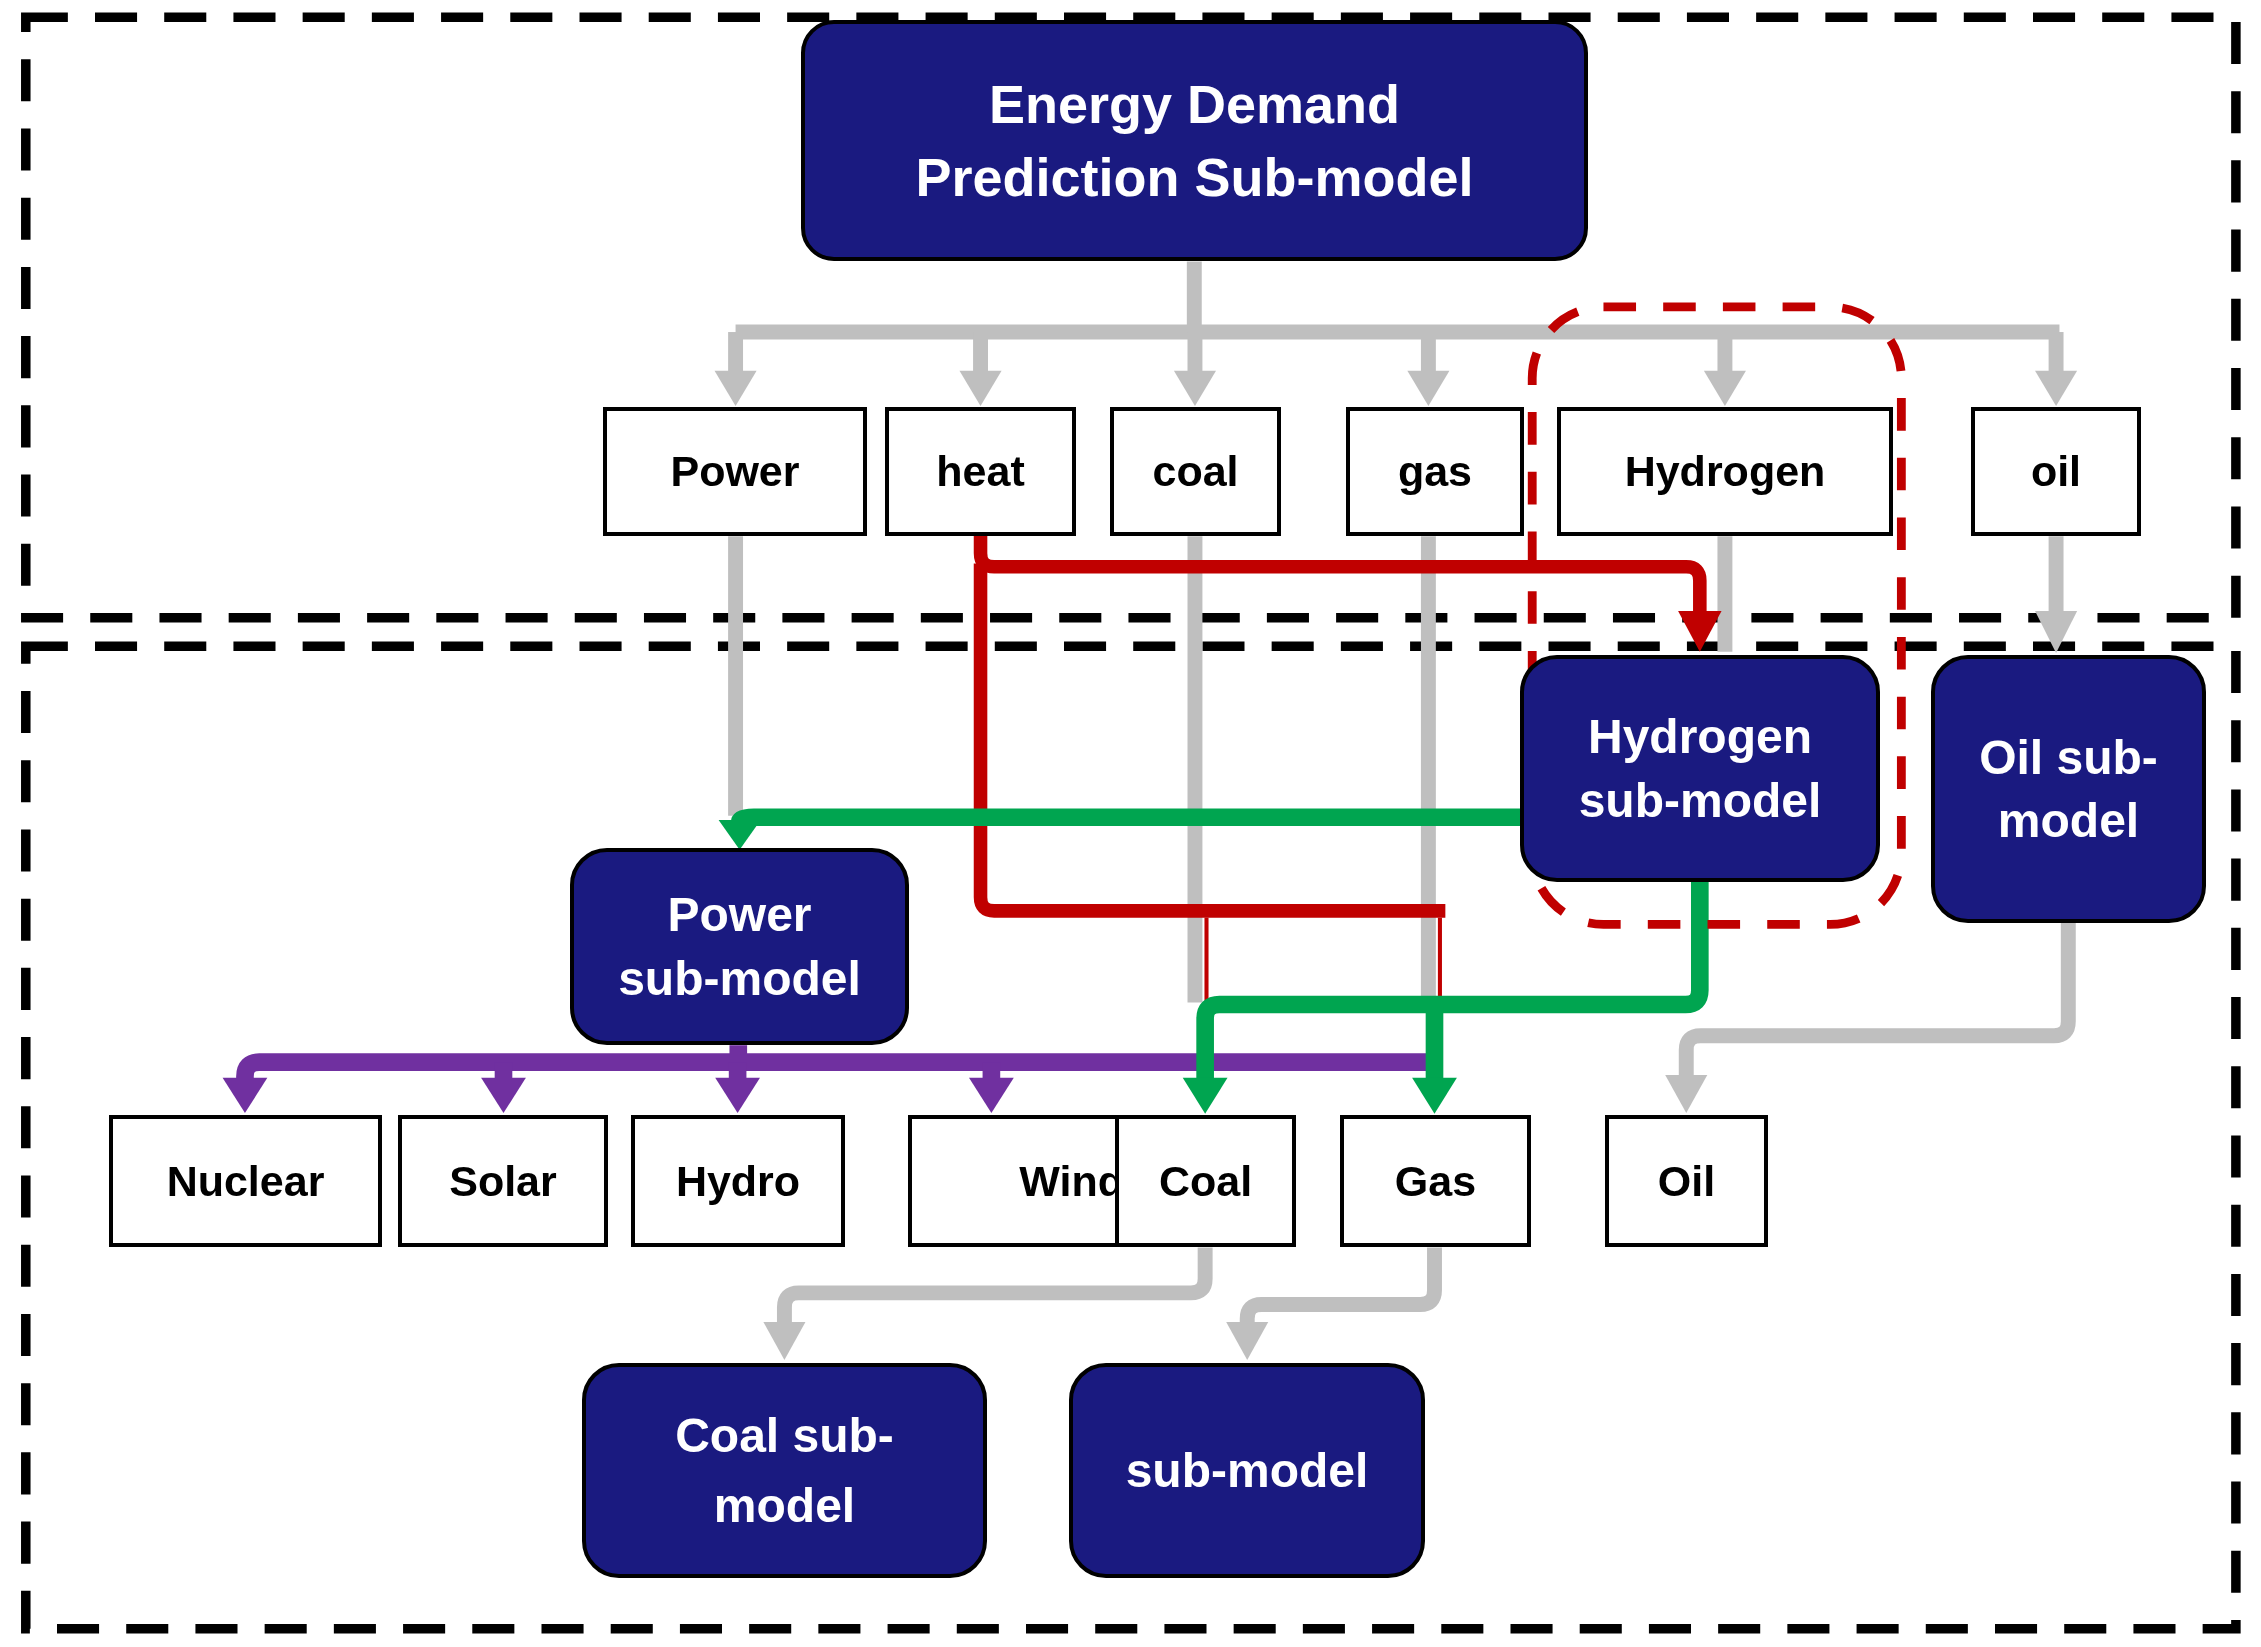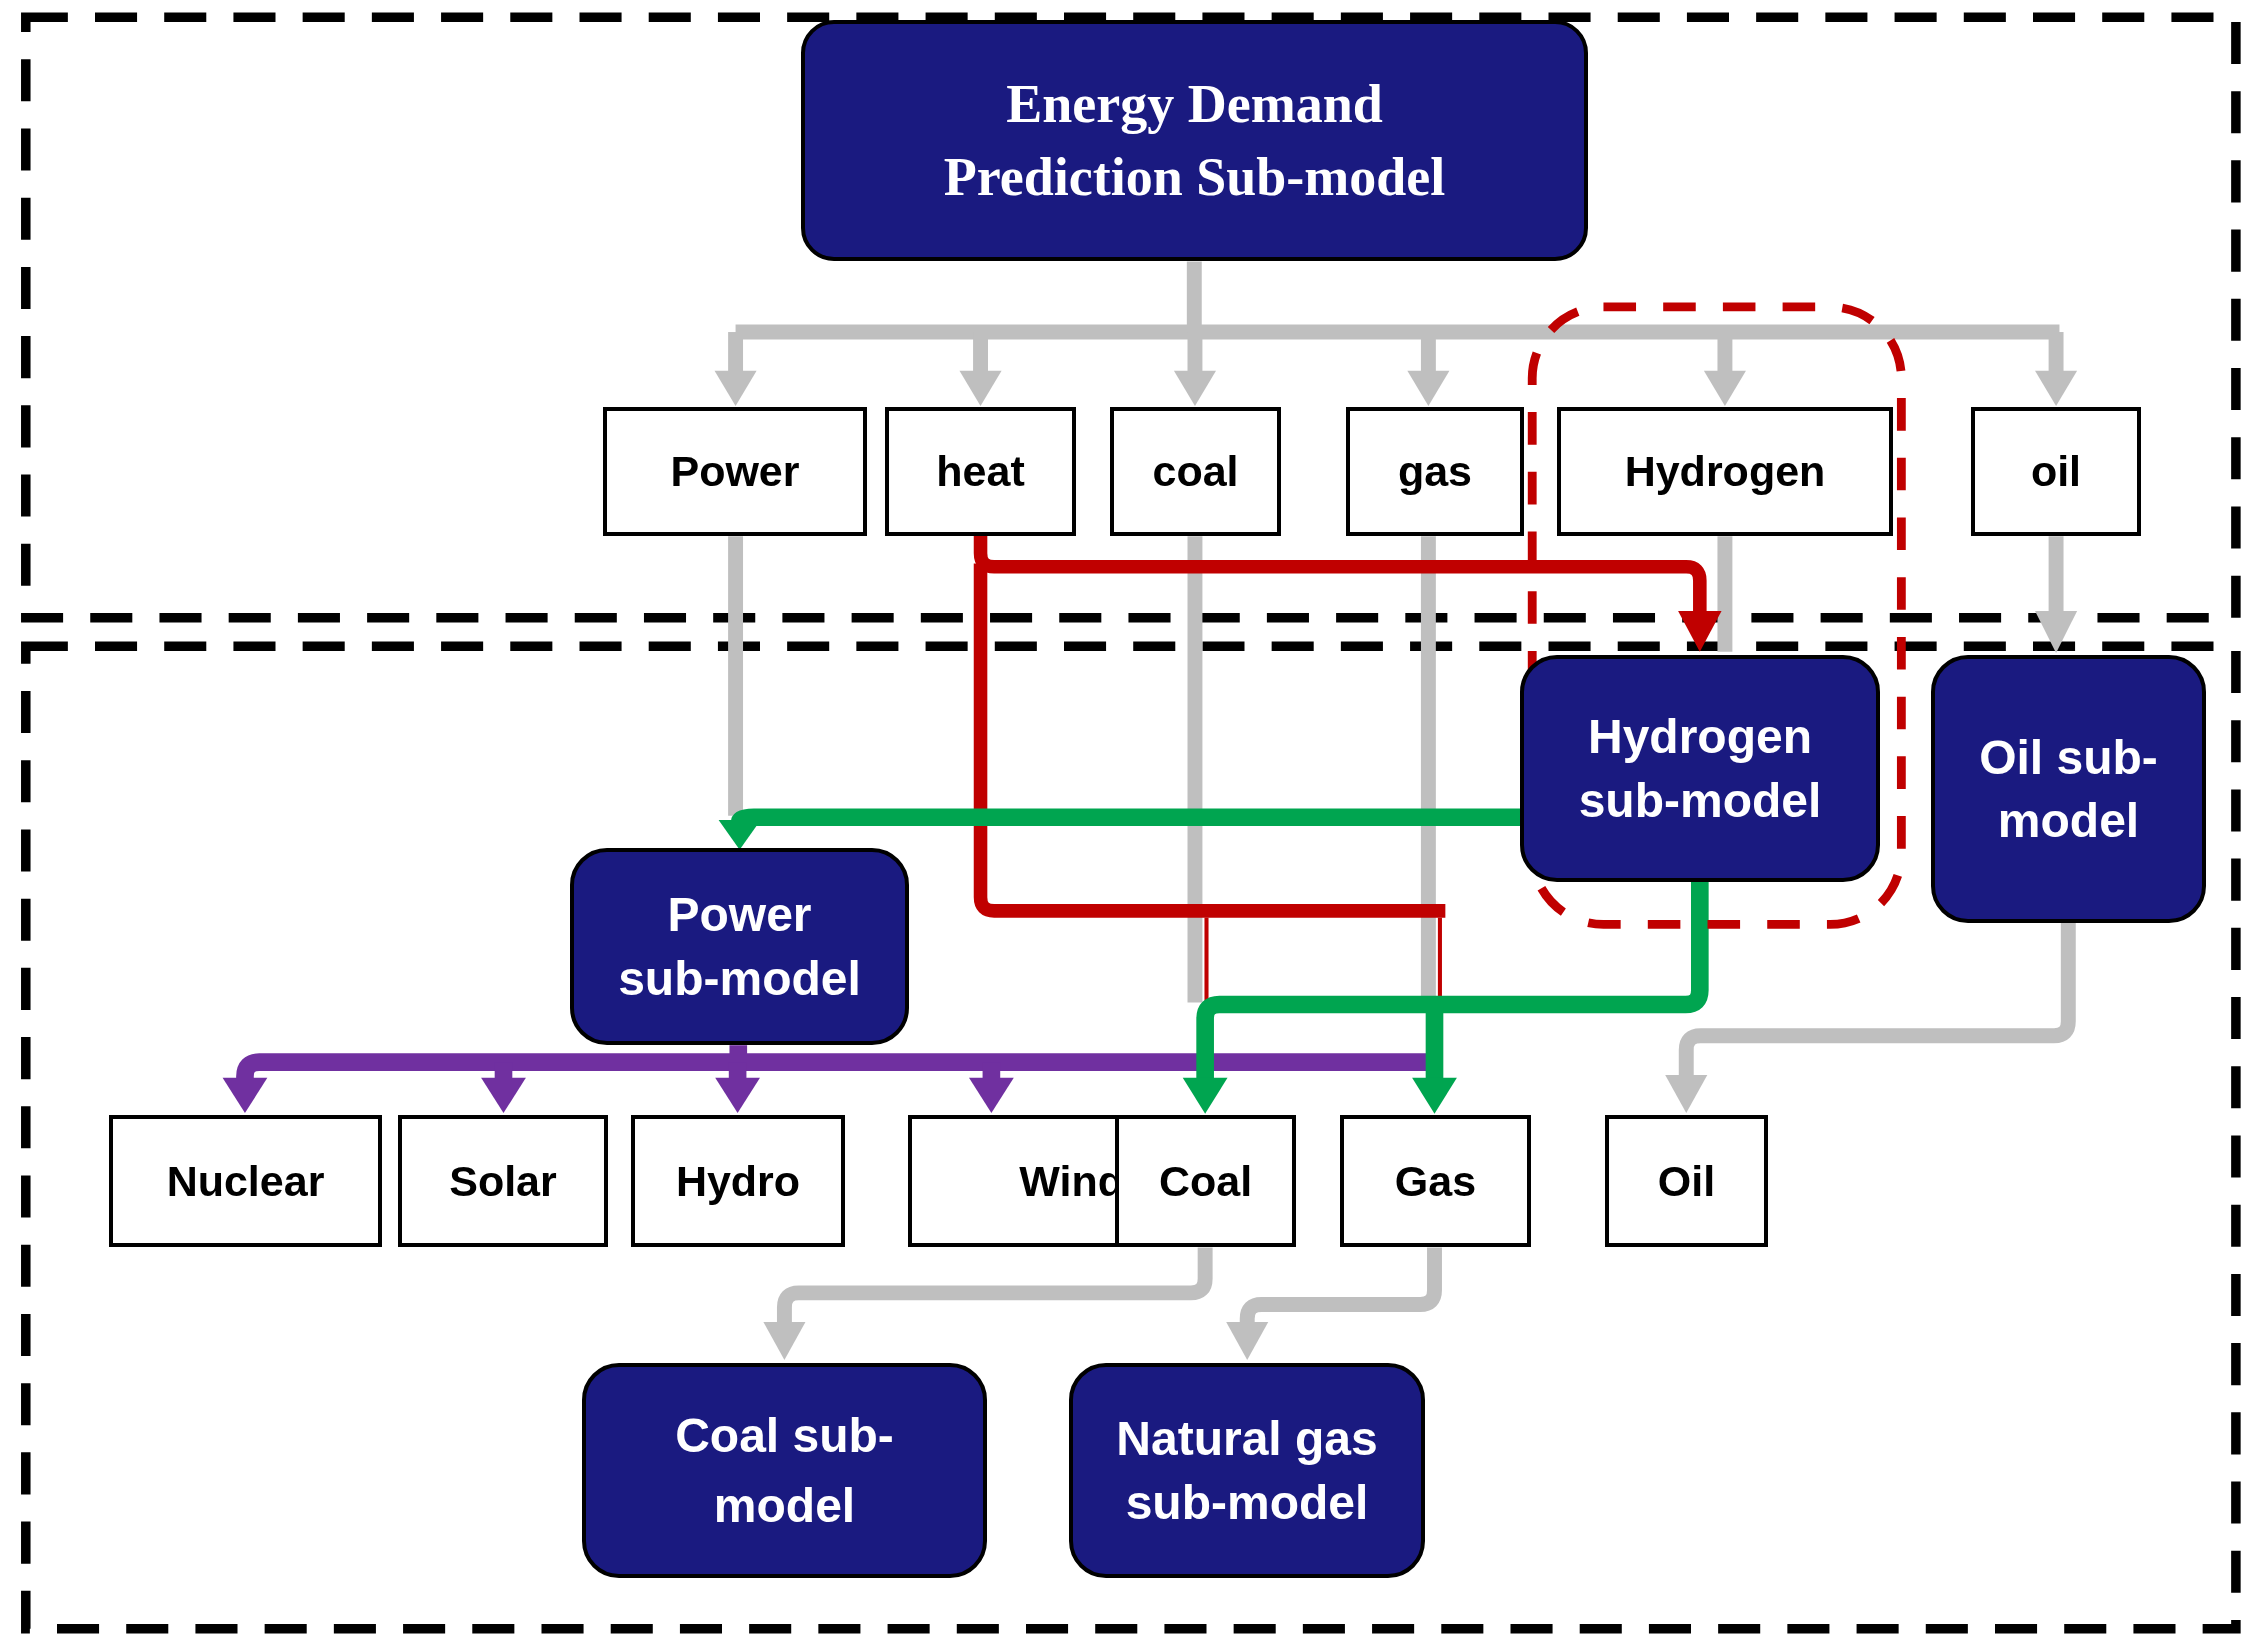--- a/index.html
+++ b/index.html
@@ -91,21 +91,21 @@
     <polygon points="1059,1208 1121,1208 1090,1252" class="f-green"></polygon>
 
     <path d="M2505 1295 V1459 Q2505 1480 2484 1480 H1797 Q1776 1480 1776 1501 V1592" class="conn s-green" stroke-width="26"></path>
     <polygon points="1743,1588 1809,1588 1776,1641" class="f-green"></polygon>
     <path d="M2114 1480 V1592" class="conn s-green" stroke-width="26"></path>
     <polygon points="2081,1588 2147,1588 2114,1641" class="f-green"></polygon>
 
     <rect x="2258" y="452" width="544" height="910" rx="105" fill="none" stroke-width="13" stroke-dasharray="48 40" class="s-red"></rect>
   </svg>
 
-  <div class="node navybox big" style="left:801px;top:20.4px;width:787px;height:241px;font-family:Liberation Serif, serif;">
+  <div class="node navybox big" style="left:801px;top:20.4px;width:787px;height:241px;">
     <span>Energy Demand</span>
     <span>Prediction Sub-model</span>
   </div>
 
   <div class="node plainbox" style="left:603px;top:407px;width:264px;height:129px;">
     <span>Power</span>
   </div>
   <div class="node plainbox" style="left:885px;top:407px;width:191px;height:129px;">
     <span>heat</span>
   </div>
@@ -155,18 +155,17 @@
   </div>
   <div class="node plainbox" style="left:1605px;top:1115px;width:163px;height:132px;">
     <span>Oil</span>
   </div>
 
   <div class="node navybox" style="left:582px;top:1363px;width:405px;height:215px;gap:6px;">
     <span>Coal sub-</span>
     <span>model</span>
   </div>
   <div class="node navybox" style="left:1069px;top:1363px;width:356px;height:215px;">
-    <span>Natural gas</span>
     <span>sub-model</span>
   </div>
 
 </div>
 
 
 </body></html>

